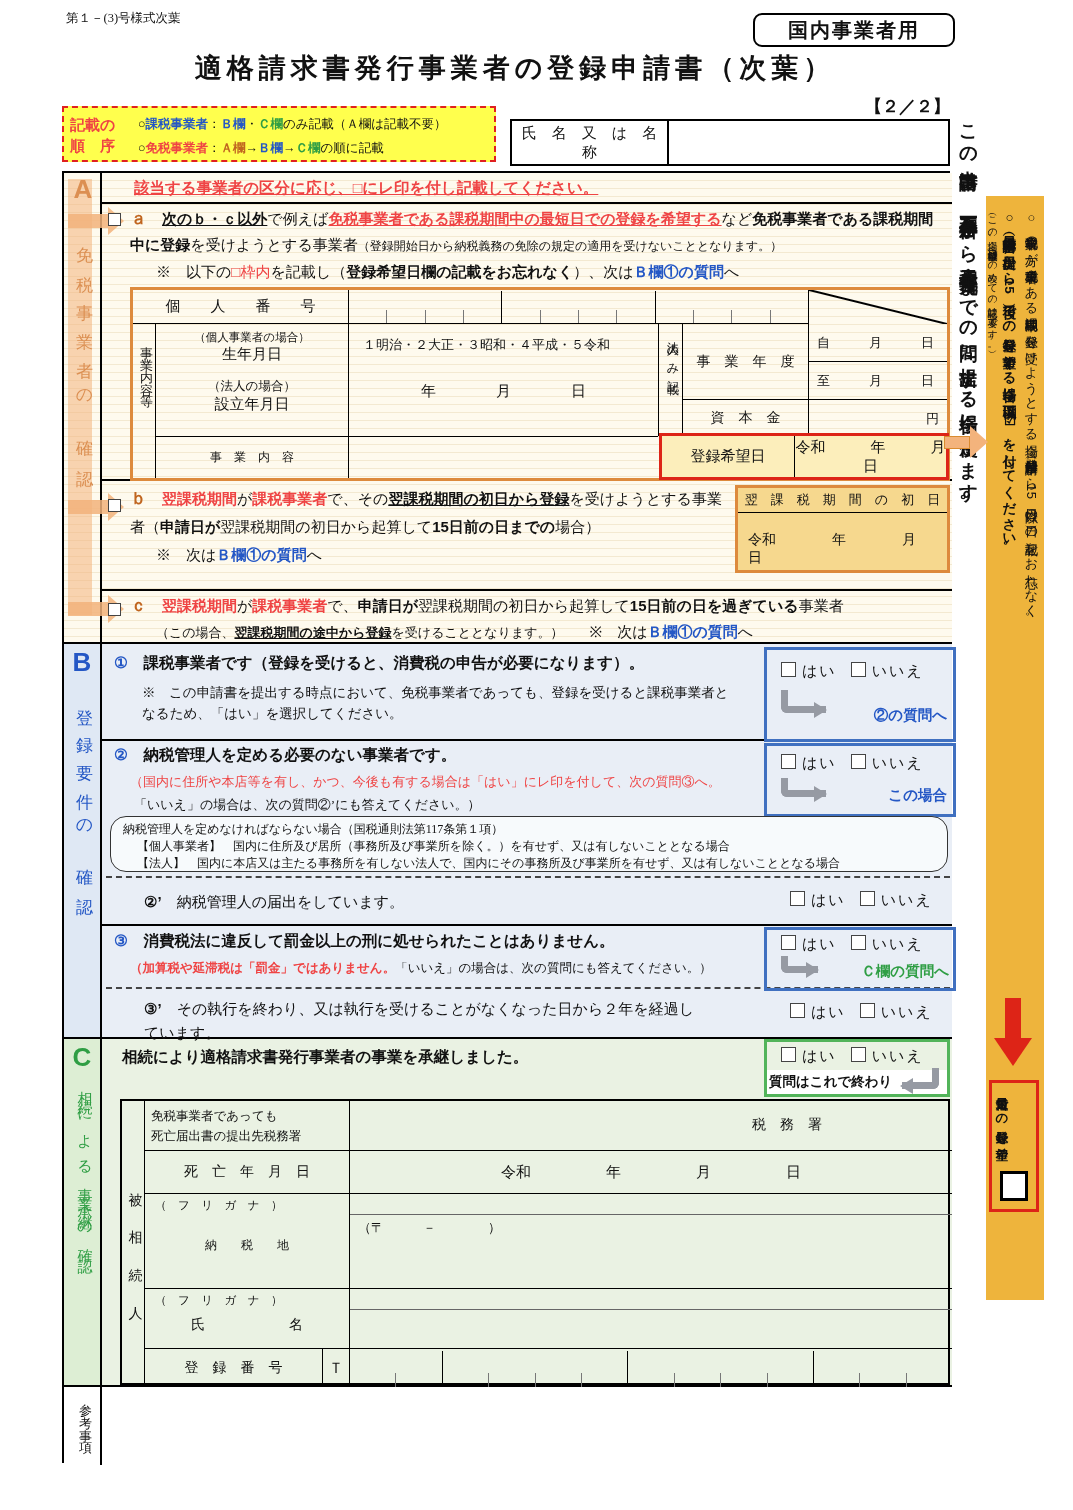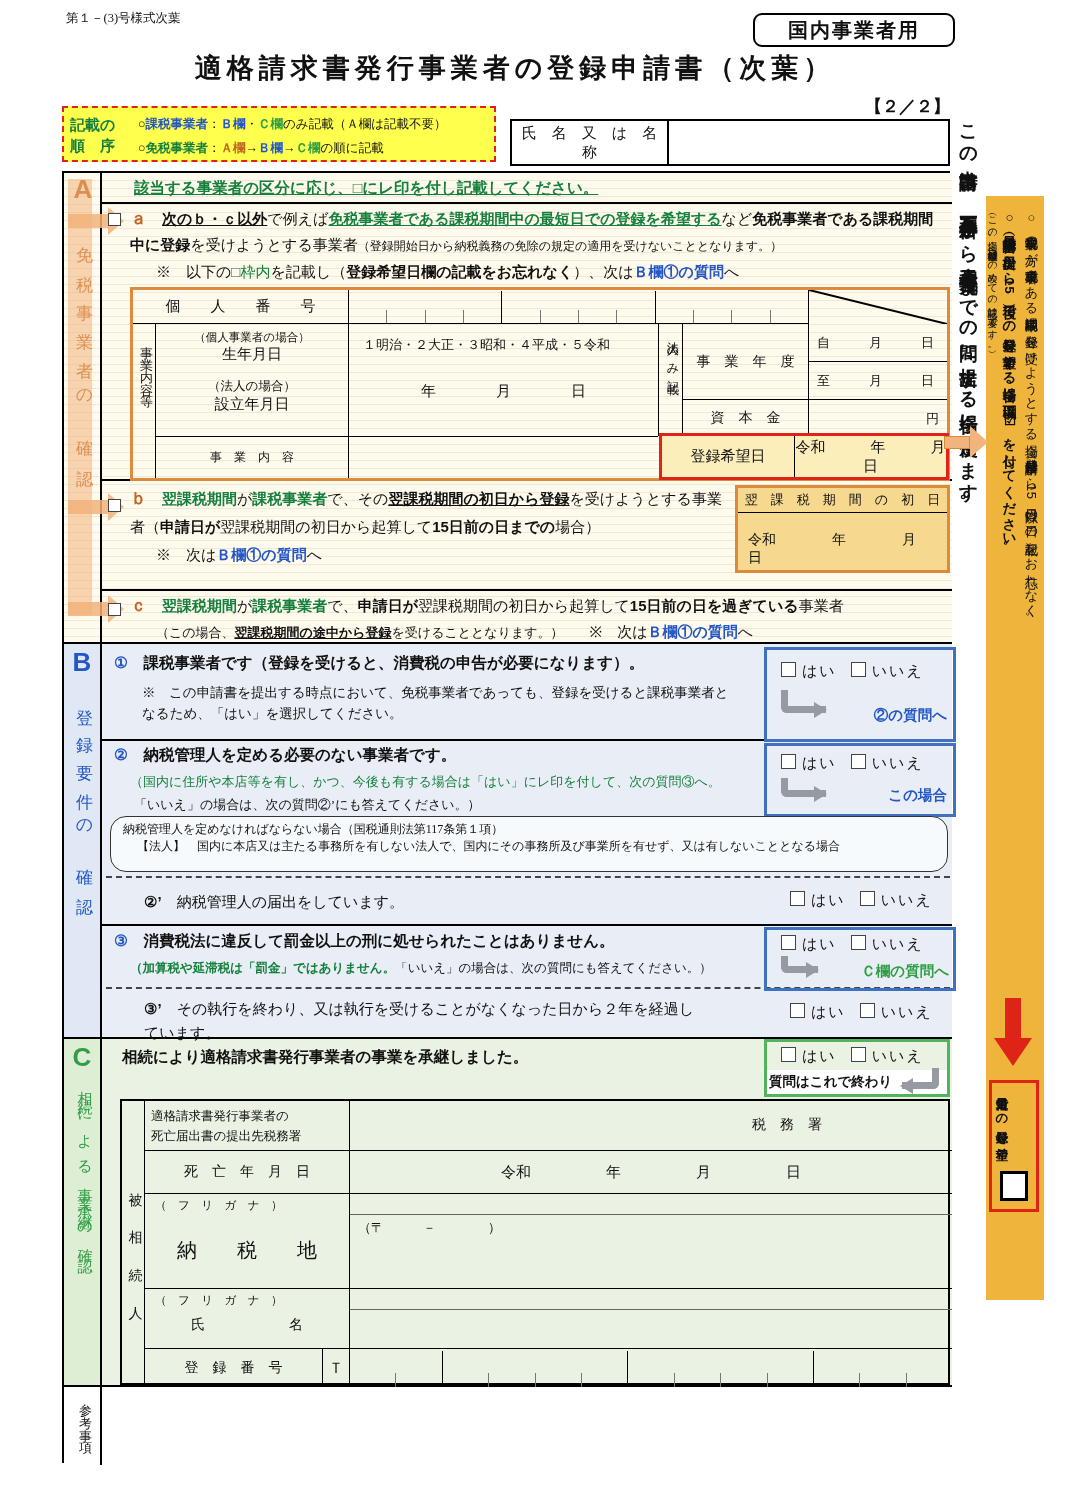--- a/index.html
+++ b/index.html
@@ -1,20 +1,20 @@
 <!DOCTYPE html>
 <html><head>
 <meta charset="utf-8">
 <style>
   html,body{margin:0;padding:0;background:#fff;}
   #page{position:relative;width:1073px;height:1510px;background:#fff;overflow:hidden;
         font-family:"Liberation Sans",sans-serif;color:#111;}
   .c{position:absolute;box-sizing:border-box;}
   .b{font-weight:bold}
-  .rd{color:#15803d}.bl{color:#2457c5}.gr{color:#2f9e44}.org{color:#c0651f}
+  .rd{color:#ef4444}.bl{color:#2457c5}.gr{color:#2f9e44}.org{color:#c0651f}
   .u{text-decoration:underline}
   .sr{font-family:"Liberation Serif",serif}
   .v{writing-mode:vertical-rl}
   .ctr{display:flex;align-items:center;justify-content:center;text-align:center}
   .bgA{background:repeating-linear-gradient(#fefaee 0 7px,#f3e9d1 7px 8px)}
   .bgB{background:#e9eef6}
   .bgC{background:#eaf2e3}
   .cb{display:inline-block;width:13px;height:13px;border:1.5px solid #444;background:#fff;vertical-align:-1px}
   .yn{font-family:"Liberation Serif",serif;font-size:15px;letter-spacing:2px;white-space:nowrap}
   .yn .cb{margin:0 6px 0 14px}
@@ -214,20 +214,21 @@
       <div class="sr" style="font-size:13px;padding:5px 0 0 20px">「いいえ」の場合は、次の質問②’にも答えてください。）</div>
     </div>
     <div class="ansbox" style="left:700px;top:570px;width:186px;height:68px;z-index:3">
       <div class="yn" style="padding-top:8px"><span class="cb"></span><span>はい</span><span class="cb"></span><span>いいえ</span></div>
       <div class="hookarrow" style="left:14px;top:32px;height:12px"></div>
       <div class="c bl b" style="right:6px;top:40px;font-size:14.5px">この場合</div>
     </div>
 
     <div class="c" style="left:46px;top:643px;width:838px;height:56px;border:1.5px solid #333;border-radius:16px;background:#f7fafc;padding:4px 12px;z-index:3">
       <div class="sr smallnote">納税管理人を定めなければならない場合（国税通則法第117条第１項）</div>
+      <div class="sr smallnote" style="padding-left:14px">【個人事業者】　国内に住所及び居所（事務所及び事業所を除く。）を有せず、又は有しないこととなる場合</div>
       <div class="sr smallnote" style="padding-left:14px">【法人】　国内に本店又は主たる事務所を有しない法人で、国内にその事務所及び事業所を有せず、又は有しないこととなる場合</div>
     </div>
 
     <div class="c" style="left:42px;top:703px;width:844px;border-top:2px dashed #444"></div>
     <div class="c" style="left:80px;top:720px;font-size:15px;z-index:3"><span class="b">②’</span>　<span class="sr">納税管理人の届出をしています。</span></div>
     <div class="c yn" style="left:712px;top:718px;z-index:3"><span class="cb"></span><span>はい</span><span class="cb"></span><span>いいえ</span></div>
 
     <div class="c" style="left:38px;top:751px;width:850px;border-top:2px solid #000"></div>
     <div class="c" style="left:50px;top:758px;width:640px;z-index:3">
       <div style="font-size:15.5px"><span class="bl b">③</span>　<span class="b">消費税法に違反して罰金以上の刑に処せられたことはありません。</span></div>
@@ -252,37 +253,37 @@
       <div class="yn" style="padding-top:5px"><span class="cb"></span><span>はい</span><span class="cb"></span><span>いいえ</span></div>
       <div class="c" style="left:0;top:28px;width:180px;height:24px;background:#fff">
         <span class="b" style="font-size:13.5px;position:absolute;left:2px;top:3px">質問はこれで終わり</span>
         <span class="backarrow" style="right:8px;top:-2px"></span>
       </div>
     </div>
 
     <div class="c" style="left:56px;top:926px;width:830px;height:286px;border:2px solid #000;z-index:3">
 
       <div class="c sr" style="left:22px;top:0;width:205px;height:50px;border-bottom:1.5px solid #000;font-size:12.5px;line-height:20px;padding:5px 0 0 6px;border-left:1.5px solid #000">
-        <div>適格請求書発行事業者の</div>
+        <div>免税事業者であっても</div>
         <div>死亡届出書の提出先税務署</div>
       </div>
       <div class="c" style="left:227px;top:0;width:603px;height:50px;border-bottom:1.5px solid #000;border-left:1.5px solid #000">
         <span class="sr" style="position:absolute;right:130px;top:15px;font-size:14px">税　務　署</span>
       </div>
 
       <div class="c" style="left:0;top:50px;width:22px;height:236px">
           <div class="c v sr" style="left:4px;top:30px;height:190px;font-size:14px;letter-spacing:38px">被相続人</div>
         </div>
 
       <div class="c sr ctr" style="left:22px;top:50px;width:205px;height:43px;border-left:1.5px solid #000;border-bottom:1.5px solid #000;font-size:14px">死　亡　年　月　日</div>
       <div class="c sr" style="left:227px;top:50px;width:603px;height:43px;border-left:1.5px solid #000;border-bottom:1.5px solid #000;font-size:15px;text-align:center;padding-top:12px">令和　　　　　年　　　　　月　　　　　日</div>
 
       <div class="c" style="left:22px;top:93px;width:205px;height:95px;border-left:1.5px solid #000;border-bottom:1.5px solid #000">
         <div class="sr" style="font-size:11.5px;padding:4px 0 0 10px">（　フ　リ　ガ　ナ　）</div>
-        <div class="sr" style="font-size:20px;text-align:center;padding-top:24px">納　　税　　地</div>
+        <div class="sr" style="font-size:12px;text-align:center;padding-top:24px">納　　税　　地</div>
       </div>
       <div class="c" style="left:227px;top:93px;width:603px;height:95px;border-left:1.5px solid #000;border-bottom:1.5px solid #000">
         <div style="height:20px;border-bottom:1px solid #666"></div>
         <div class="sr" style="font-size:13px;padding:4px 0 0 8px">（〒　　　－　　　　）</div>
       </div>
 
       <div class="c" style="left:22px;top:188px;width:205px;height:60px;border-left:1.5px solid #000;border-bottom:1.5px solid #000">
         <div class="sr" style="font-size:11.5px;padding:4px 0 0 10px">（　フ　リ　ガ　ナ　）</div>
         <div class="sr" style="font-size:14px;text-align:center;padding-top:8px">氏　　　　　　名</div>
       </div>

